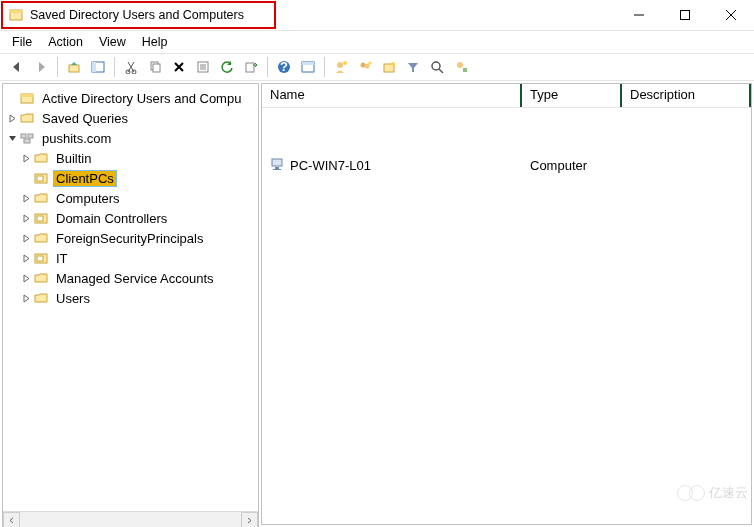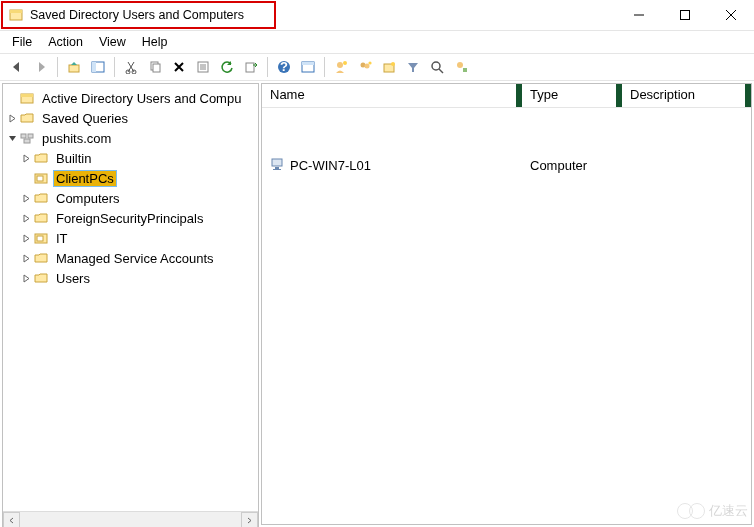--- a/index.html
+++ b/index.html
@@ -23,29 +23,29 @@
   .node .twist { width: 14px; display:flex; justify-content:center; color:#666; }
   .node .icon { width: 16px; height: 16px; margin-right: 4px; display:flex; align-items:center; justify-content:center; }
   .node .label { padding: 1px 3px; }
   .node.selected .label { background: #eab308; border:1px solid #7abef1; padding:0 2px; }
   .indent-0 { padding-left: 0px; }
   .indent-1 { padding-left: 14px; }
   .tree-scroll { position:absolute; bottom:0; left:0; right:0; height:17px; background:#f0f0f0; border-top:1px solid #dcdcdc; display:flex; justify-content:space-between; }
   .sbtn { width:17px; height:17px; display:flex; align-items:center; justify-content:center; background:#f0f0f0; border:1px solid #cccccc; }
   .listpane { flex: 1; border: 1px solid #c0c0c0; margin: 2px 2px 2px 1px; display:flex; flex-direction:column; }
   .list-header { display:flex; height:24px; border-bottom:1px solid #e5e5e5; }
-  .colh { padding: 3px 8px; border-right:6px solid #14532d; color:#000; }
+  .colh { padding: 3px 8px; border-right:2px solid #14532d; color:#000; }
   .col-name { width: 260px; }
   .col-type { width: 100px; }
   .col-desc { flex:1; }
   .list-body { flex:1;margin-top:47px; }
   .row { display:flex; height:20px; align-items:center; }
   .cell { padding: 0 8px; }
   .cell.col-name { display:flex; align-items:center; gap:4px; }
-  .watermark { position:absolute; right:6px; bottom:7px; opacity:0.35; font-size:14px; display:flex; align-items:center; gap:4px; color:#8a8a8a; pointer-events:none; }
+  .watermark { position:absolute; right:6px; bottom:25px; opacity:0.35; font-size:14px; display:flex; align-items:center; gap:4px; color:#8a8a8a; pointer-events:none; }
   .watermark .wcirc { width:16px; height:16px; border:1.5px solid #b5b5b5; border-radius:50%; }
 </style>
 </head>
 <body>
 
 <div class="titlebar">
   <span class="title-icon">
     <svg width="16" height="16">
         <rect x="2" y="3" width="12" height="10" fill="#ffe9a6" stroke="#caa43f"></rect>
         <rect x="2" y="3" width="12" height="3" fill="#f7d977"></rect>
@@ -265,20 +265,34 @@
             <svg width="9" height="9">
               <path d="M2 1 L7 4.5 L2 8 Z" fill="none" stroke="#666"></path>
             </svg>
           </span>
         <span class="icon">
             <svg width="16" height="16">
               <path d="M2 5 L6 5 L7 4 L14 4 L14 12 L2 12 Z" fill="#ffe9a6" stroke="#caa43f"></path>
             </svg>
           </span>
         <span class="label">Computers</span>
+      </div>
+      <div class="node indent-1">
+        <span class="twist">
+            <svg width="9" height="9">
+              <path d="M2 1 L7 4.5 L2 8 Z" fill="none" stroke="#666"></path>
+            </svg>
+          </span>
+        <span class="icon">
+            <svg width="16" height="16">
+              <rect x="2" y="4" width="12" height="9" fill="#ffe9a6" stroke="#caa43f"></rect>
+              <rect x="4" y="6" width="6" height="5" fill="#fff" stroke="#caa43f"></rect>
+            </svg>
+          </span>
+        <span class="label">Domain Controllers</span>
       </div>
       <div class="node indent-1">
         <span class="twist">
             <svg width="9" height="9">
               <path d="M2 1 L7 4.5 L2 8 Z" fill="none" stroke="#666"></path>
             </svg>
           </span>
         <span class="icon">
             <svg width="16" height="16">
               <path d="M2 5 L6 5 L7 4 L14 4 L14 12 L2 12 Z" fill="#ffe9a6" stroke="#caa43f"></path>

